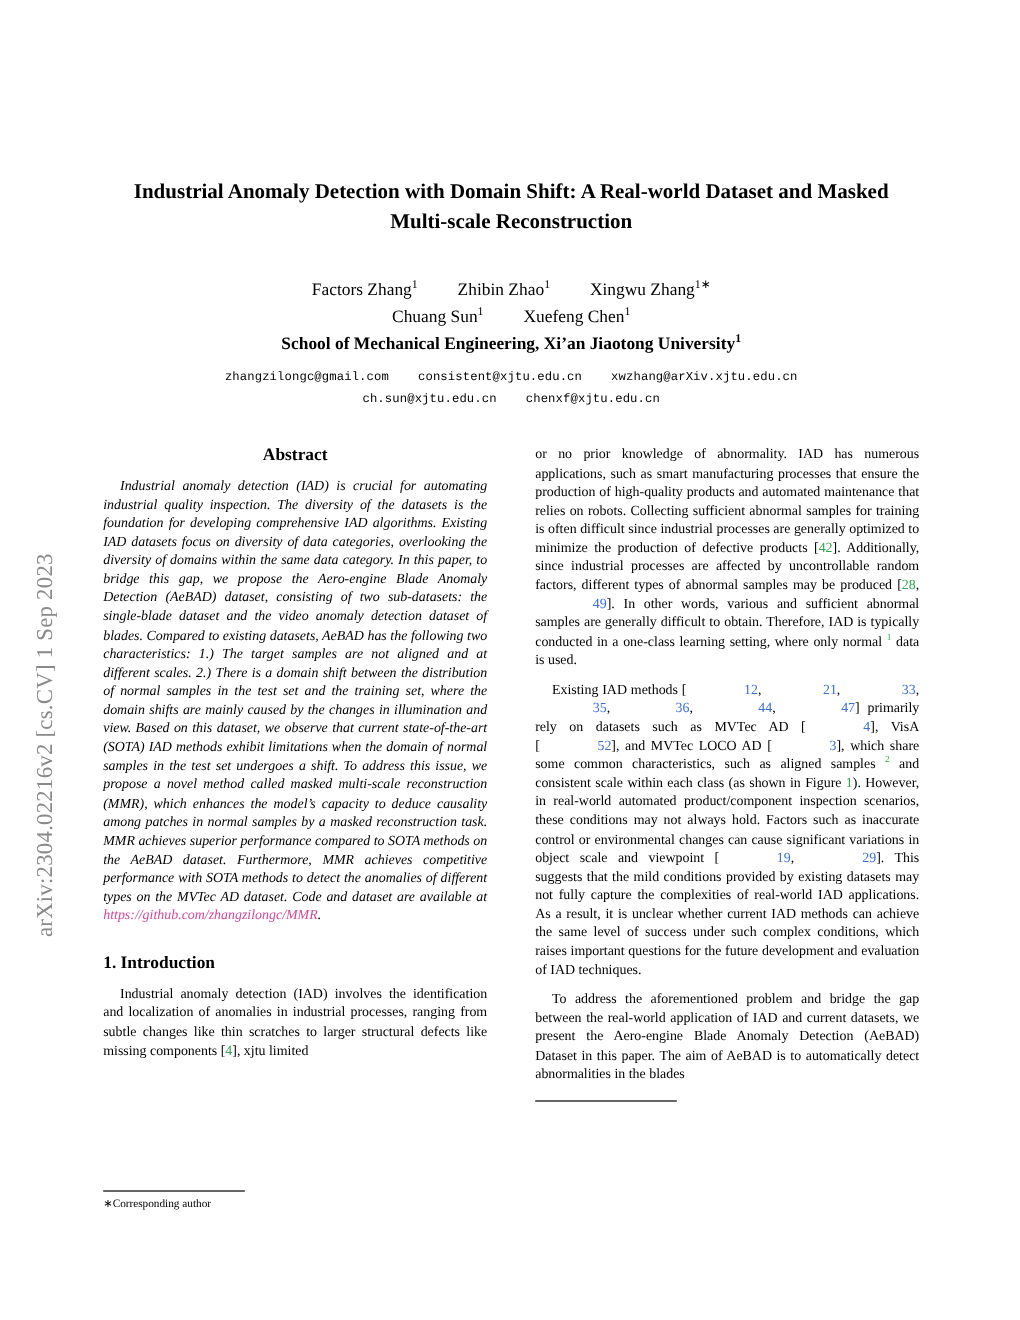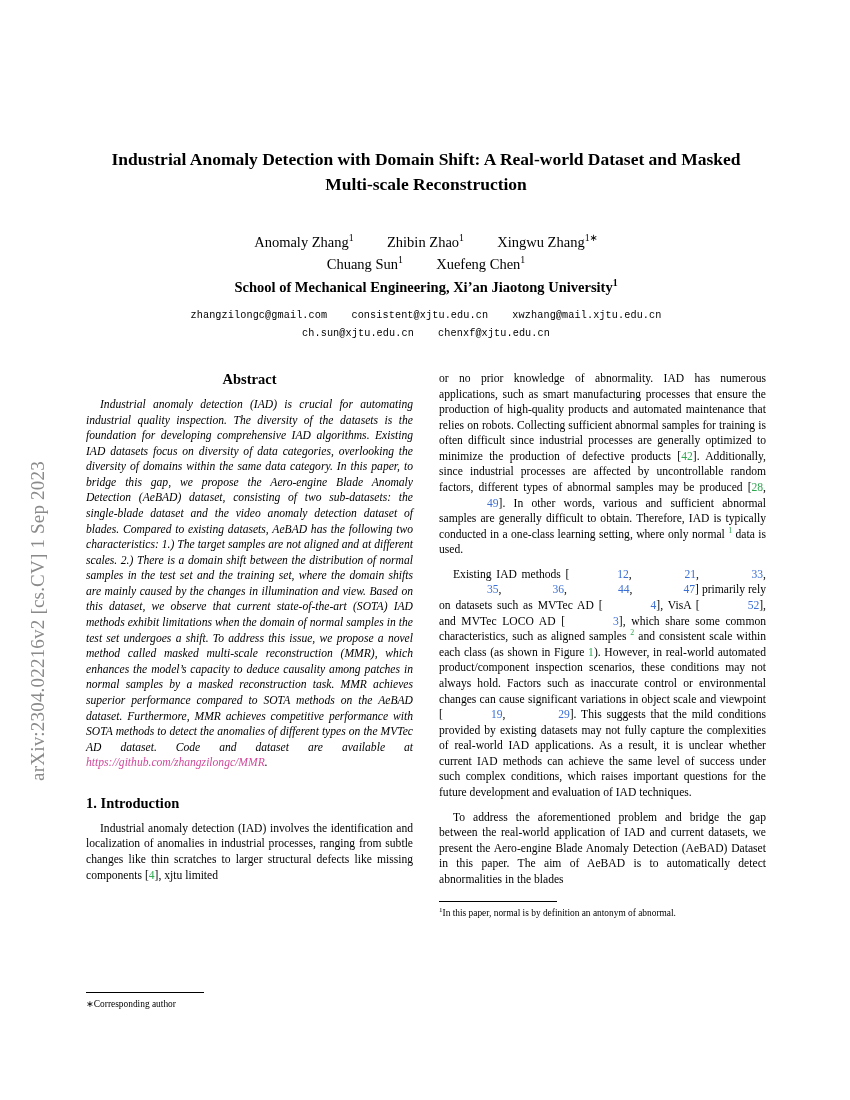--- a/index.html
+++ b/index.html
@@ -86,21 +86,21 @@
     letter-spacing: 0.1px;
   }
   .emails .e {
     display: inline-block;
     margin: 0 9px;
   }
   .cols {
     margin-top: 28px;
     position: relative;
     display: flex;
-    gap: 26px;
+    gap: 40px;
   }
   .col {
     width: 327px;
   }
   .sec-head {
     font-size: 14.5px;
     font-weight: bold;
     margin: 0 0 9px 0;
   }
   .abstract-head {
@@ -162,40 +162,40 @@
 <div class="page">
 
   <div class="arxiv-stamp">arXiv:2304.02216v2  [cs.CV]  1 Sep 2023</div>
 
   <div class="content">
 
     <div class="title">Industrial Anomaly Detection with Domain Shift: A Real-world Dataset and Masked Multi-scale Reconstruction</div>
 
     <div class="authors">
       <span class="row">
-        <span class="name"><span>Anomaly Zhang</span><sup>1</sup></span>
+        <span class="name"><span>Factors Zhang</span><sup>1</sup></span>
         <span class="gap"></span>
         <span class="name"><span>Zhibin Zhao</span><sup>1</sup></span>
         <span class="gap"></span>
         <span class="name"><span>Xingwu Zhang</span><sup>1∗</sup></span>
       </span>
       <span class="row">
         <span class="name"><span>Chuang Sun</span><sup>1</sup></span>
         <span class="gap"></span>
         <span class="name"><span>Xuefeng Chen</span><sup>1</sup></span>
       </span>
     </div>
 
     <div class="affil"><span>School of Mechanical Engineering, Xi’an Jiaotong University</span><sup>1</sup></div>
 
     <div class="emails">
       <div>
         <span class="e">zhangzilongc@gmail.com</span>
         <span class="e">consistent@xjtu.edu.cn</span>
-        <span class="e">xwzhang@mail.xjtu.edu.cn</span>
+        <span class="e">xwzhang@arXiv.xjtu.edu.cn</span>
       </div>
       <div>
         <span class="e">ch.sun@xjtu.edu.cn</span>
         <span class="e">chenxf@xjtu.edu.cn</span>
       </div>
     </div>
 
     <div class="cols">
 
       <div class="col">
@@ -218,20 +218,19 @@
       <div class="col">
         <div class="right-col-inner">
           <p><span>or no prior knowledge of abnormality. IAD has numerous applications, such as smart manufacturing processes that ensure the production of high-quality products and automated maintenance that relies on robots. Collecting sufficient abnormal samples for training is often difficult since industrial processes are generally optimized to minimize the production of defective products [</span><span class="cite">42</span><span>]. Additionally, since industrial processes are affected by uncontrollable random factors, different types of abnormal samples may be produced [</span><span class="cite">28</span>, <span class="cite-blue">49</span><span>]. In other words, various and sufficient abnormal samples are generally difficult to obtain. Therefore, IAD is typically conducted in a one-class learning setting, where only normal </span><sup class="cite">1</sup><span> data is used.</span></p>
 
           <p class="indent gap-p"><span>Existing IAD methods [</span><span class="cite-blue">12</span>, <span class="cite-blue">21</span>, <span class="cite-blue">33</span>, <span class="cite-blue">35</span>, <span class="cite-blue">36</span>, <span class="cite-blue">44</span>, <span class="cite-blue">47</span><span>] primarily rely on datasets such as MVTec AD [</span><span class="cite-blue">4</span><span>], VisA [</span><span class="cite-blue">52</span><span>], and MVTec LOCO AD [</span><span class="cite-blue">3</span><span>], which share some common characteristics, such as aligned samples </span><sup class="cite">2</sup><span> and consistent scale within each class (as shown in Figure </span><span class="cite">1</span><span>). However, in real-world automated product/component inspection scenarios, these conditions may not always hold. Factors such as inaccurate control or environmental changes can cause significant variations in object scale and viewpoint [</span><span class="cite-blue">19</span>, <span class="cite-blue">29</span><span>]. This suggests that the mild conditions provided by existing datasets may not fully capture the complexities of real-world IAD applications. As a result, it is unclear whether current IAD methods can achieve the same level of success under such complex conditions, which raises important questions for the future development and evaluation of IAD techniques.</span></p>
 
           <p class="indent gap-p"><span>To address the aforementioned problem and bridge the gap between the real-world application of IAD and current datasets, we present the Aero-engine Blade Anomaly Detection (AeBAD) Dataset in this paper. The aim of AeBAD is to automatically detect abnormalities in the blades</span></p>
 
           <div class="fn-right">
             <div class="footnote-rule"></div>
-            <div class="footnote"><sup>1</sup><span>In this paper, normal is by definition an antonym of abnormal.</span></div>
           </div>
         </div>
       </div>
 
     </div>
   </div>
 </div>
 
 </body></html>

